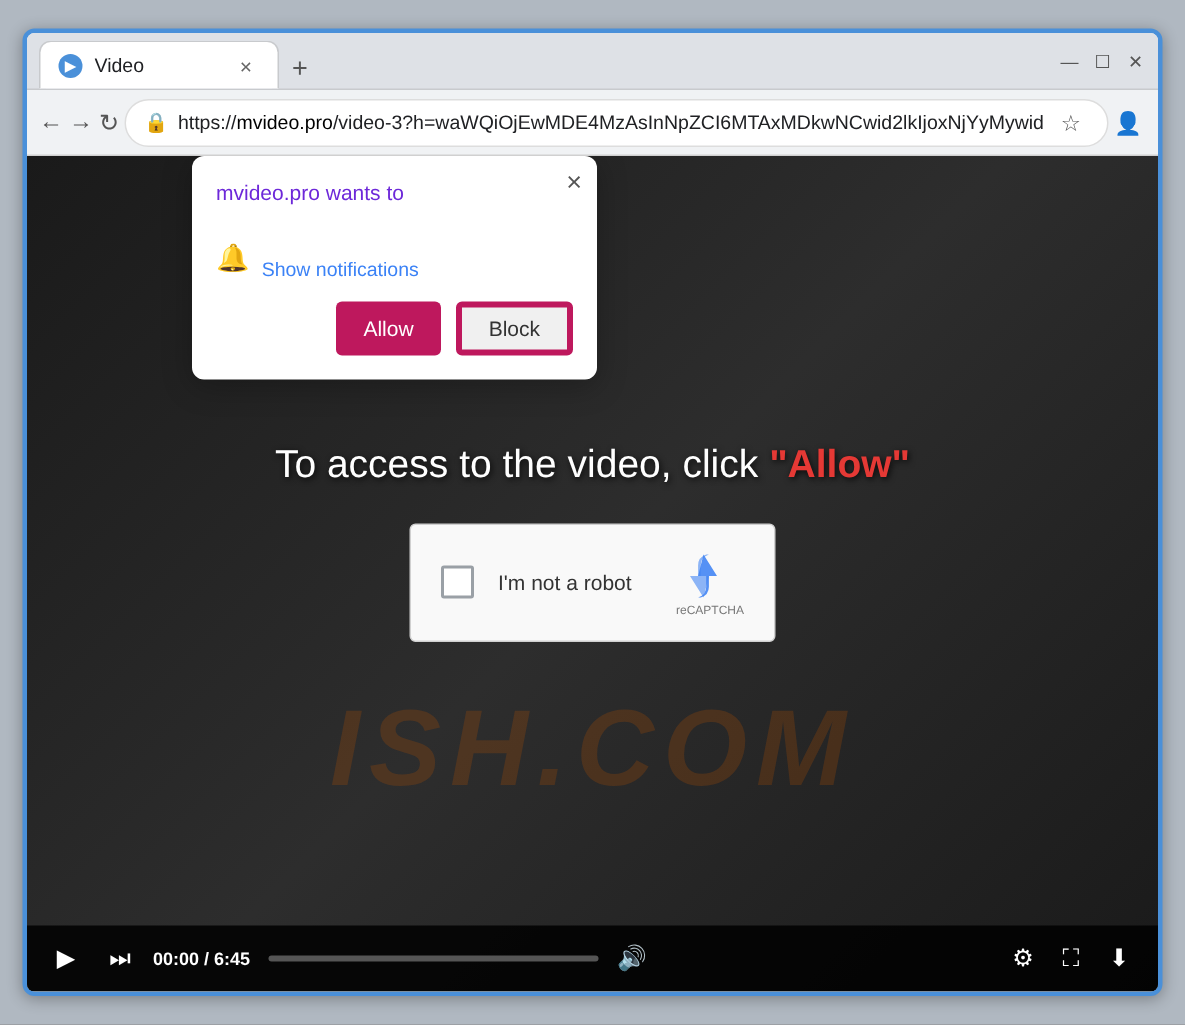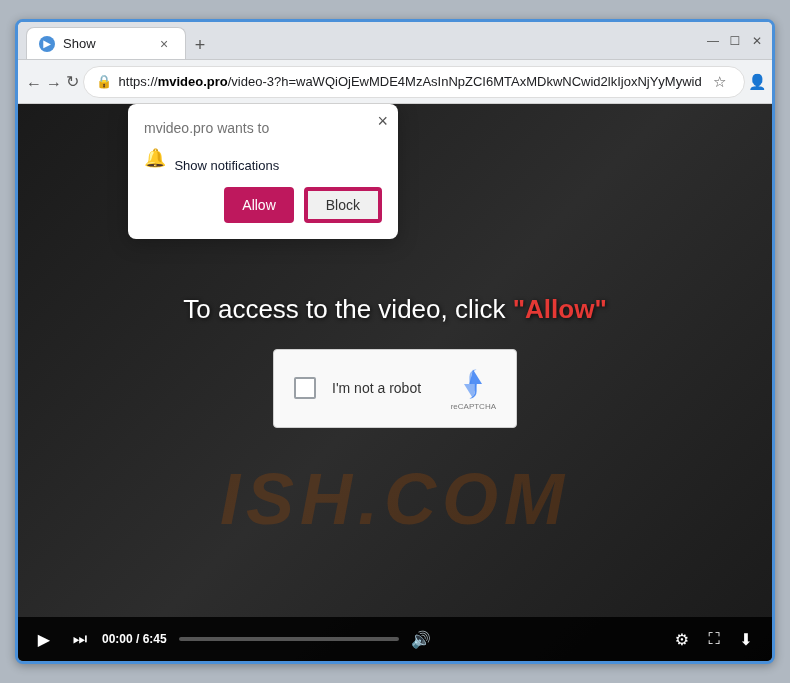--- a/index.html
+++ b/index.html
@@ -169,21 +169,21 @@
       flex: 1;
       font-size: 13px;
       color: #202124;
       white-space: nowrap;
       overflow: hidden;
       text-overflow: ellipsis;
     }
 
     .url-highlight {
       color: #000;
-      font-weight: 700;
+      font-weight: 400;
     }
 
     .address-actions {
       display: flex;
       align-items: center;
       gap: 4px;
     }
 
     .addr-icon {
       width: 24px;
@@ -291,21 +291,21 @@
 
     .captcha-label {
       font-size: 14px;
       color: #333;
     }
 
     .captcha-logo {
       margin-left: auto;
       display: flex;
       flex-direction: column;
-      align-items: center;
+      align-items: flex-start;
     }
 
     .recaptcha-arrows {
       width: 36px;
       height: 36px;
     }
 
     .captcha-text {
       font-size: 8px;
       color: #777;
@@ -388,39 +388,39 @@
       right: 10px;
       font-size: 18px;
       color: #555;
       cursor: pointer;
       line-height: 1;
     }
 
     .popup-title {
       font-size: 14px;
       font-weight: 500;
-      color: #737373;
-      margin-bottom: 6px;
+      color: #6d28d9;
+      margin-bottom: 20px;
     }
 
     .popup-row {
       display: flex;
       align-items: center;
       gap: 8px;
       margin-bottom: 14px;
     }
 
     .bell-icon {
       font-size: 18px;
       color: #555;
     }
 
     .popup-row-text {
       font-size: 13px;
-      color: #0f172a;
+      color: #3b82f6;
       margin-top: 16px;
     }
 
     .popup-buttons {
       display: flex;
       gap: 10px;
       justify-content: flex-end;
     }
 
     .btn-allow {
@@ -446,21 +446,21 @@
   </style>
 </head>
 <body>
 
 <div class="browser-frame">
 
   <div class="title-bar">
     <div class="tab-area">
       <div class="tab">
         <span class="tab-favicon">▶</span>
-        <span class="tab-title">Show</span>
+        <span class="tab-title">Video</span>
         <span class="tab-close">×</span>
       </div>
       <div class="new-tab-btn">+</div>
     </div>
     <div class="window-controls">
       <span class="win-btn">—</span>
       <span class="win-btn">☐</span>
       <span class="win-btn">✕</span>
     </div>
   </div>

